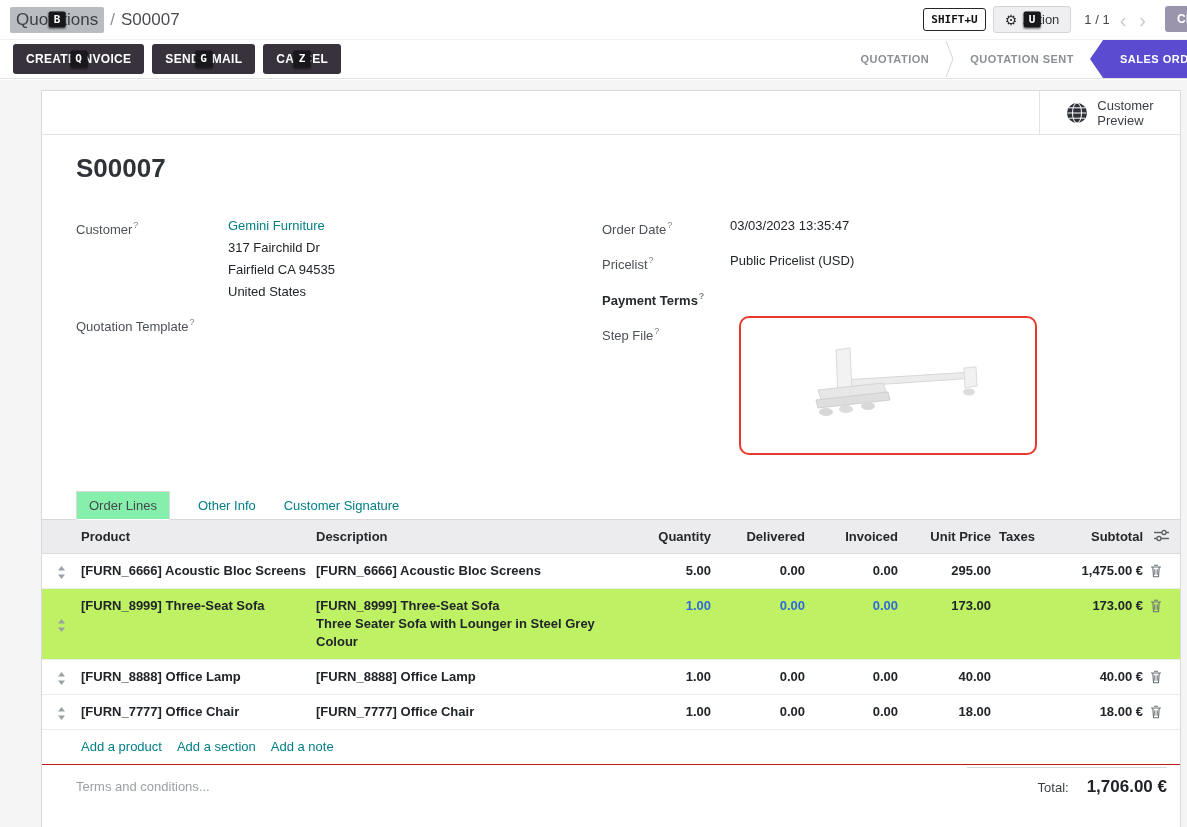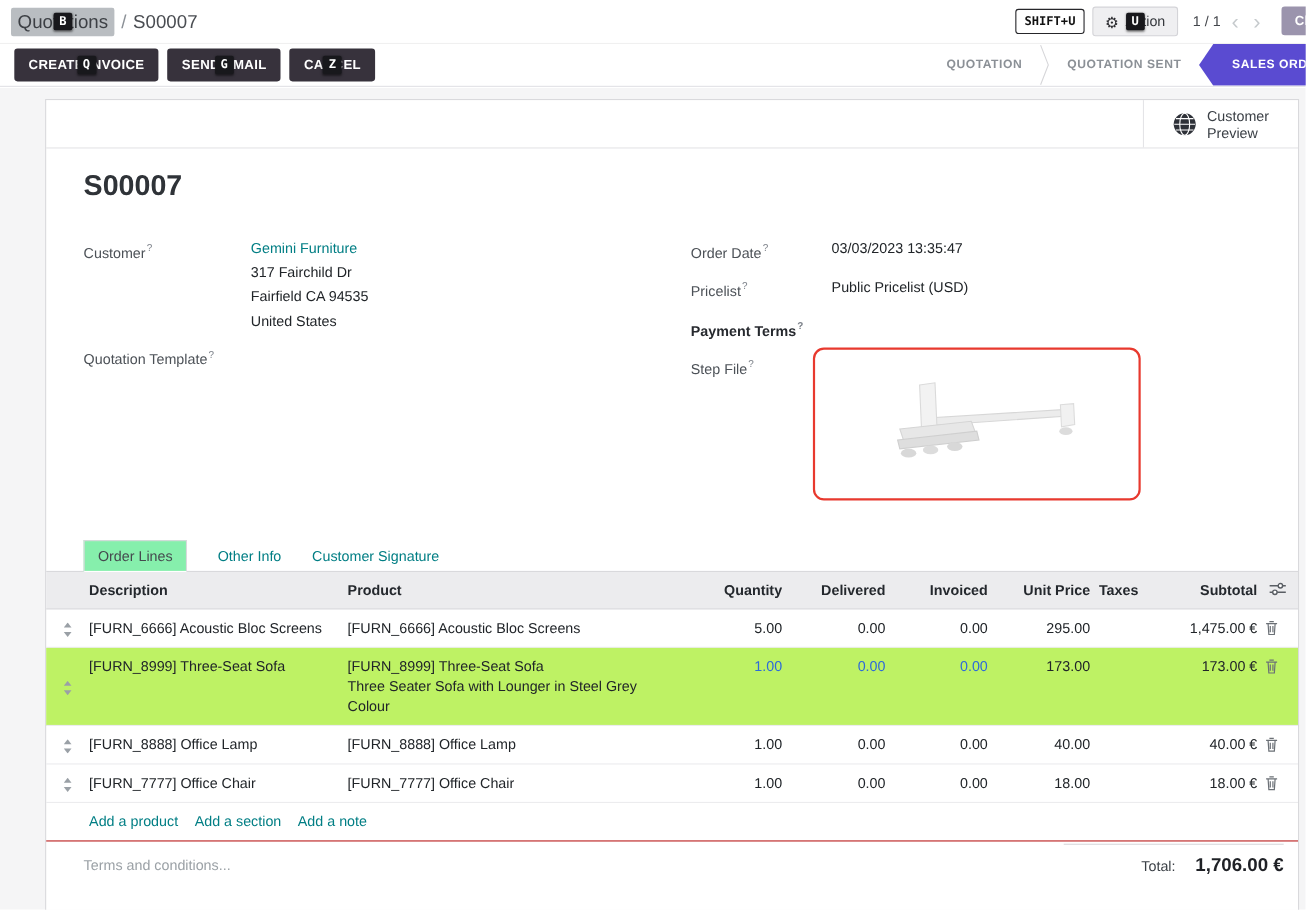--- a/index.html
+++ b/index.html
@@ -86,21 +86,21 @@
     position: absolute; right: 0; top: 0; height: 100%; width: 141px;
     border-left: 1px solid #e4e4e7; display: flex; align-items: center; justify-content: center;
     gap: 9px; color: #3a3f45; cursor: pointer;
   }
   .cp-text { display: flex; flex-direction: column; line-height: 15px; font-size: 13px; }
 
   .doc-title { position: absolute; left: 34px; top: 62px; font-size: 26px; font-weight: 700; color: #2f3338; }
 
   .fields { position: absolute; top: 124px; font-size: 13px; line-height: 22px; }
   .fields-left { left: 34px; width: 540px; }
-  .fields-right { left: 586px; width: 545px; }
+  .fields-right { left: 560px; width: 545px; }
   .frow { display: flex; margin-bottom: 9px; }
   .flabel { color: #4c5157; flex: none; }
   .fields-left .flabel { width: 152px; }
   .fields-right .flabel { width: 128px; }
   .flabel.bold { font-weight: 700; color: #26292e; }
   sup.help { color: #7d828a; font-size: 9px; margin-left: 1px; position: relative; top: -1px; }
   .fvalue { color: #212529; }
   a.link { color: #017e84; text-decoration: none; cursor: pointer; }
   .addr div { color: #212529; }
 
@@ -127,21 +127,21 @@
   .grid-row {
     display: grid;
     grid-template-columns: 39px 235px 305px 90px 94px 93px 93px 48px 104px 26px 1fr;
     align-items: start;
   }
   .thead {
     background: #ececee; border-bottom: 1px solid #dcdcdf;
     font-weight: 700; font-size: 13px; color: #24282d;
   }
   .thead > div { padding: 9px 0; }
-  .trow { border-bottom: 1px solid #ececee; font-size: 13px; line-height: 18px; }
+  .trow { border-bottom: 1px solid #ececee; font-size: 13px; line-height: 18px; font-weight: bold; }
   .trow > div { padding: 8px 0; }
   .num { text-align: right; }
   .cell-taxes { padding-left: 8px !important; }
   .cell-handle, .cell-trash { display: flex; justify-content: center; align-items: center; align-self: stretch; }
   .trow .cell-handle { padding-top: 10px; }
   .trow .cell-trash { padding-top: 10px; align-items: flex-start; }
   .cell-opt { display: flex; justify-content: center; }
   .trow.edited { background: #bef264; }
   .trow.edited .num.blue { color: #2e6bd8; }
   .desc2 { max-width: 286px; }
@@ -295,22 +295,22 @@
 
     <div class="tabs">
       <span class="tab active">Order Lines</span>
       <span class="tab inactive">Other Info</span>
       <span class="tab inactive">Customer Signature</span>
     </div>
 
     <div class="olist">
       <div class="grid-row thead">
         <div class="cell-handle"></div>
+        <div>Product</div>
         <div>Description</div>
-        <div>Product</div>
         <div class="num">Quantity</div>
         <div class="num">Delivered</div>
         <div class="num">Invoiced</div>
         <div class="num">Unit Price</div>
         <div class="cell-taxes">Taxes</div>
         <div class="num">Subtotal</div>
         <div class="cell-opt" style="grid-column: 10 / 12;">
           <svg width="15" height="13" viewBox="0 0 15 13">
             <line x1="0" y1="3.5" x2="15" y2="3.5" stroke="#5a5e64" stroke-width="1.4"></line>
             <line x1="0" y1="9.5" x2="15" y2="9.5" stroke="#5a5e64" stroke-width="1.4"></line>

